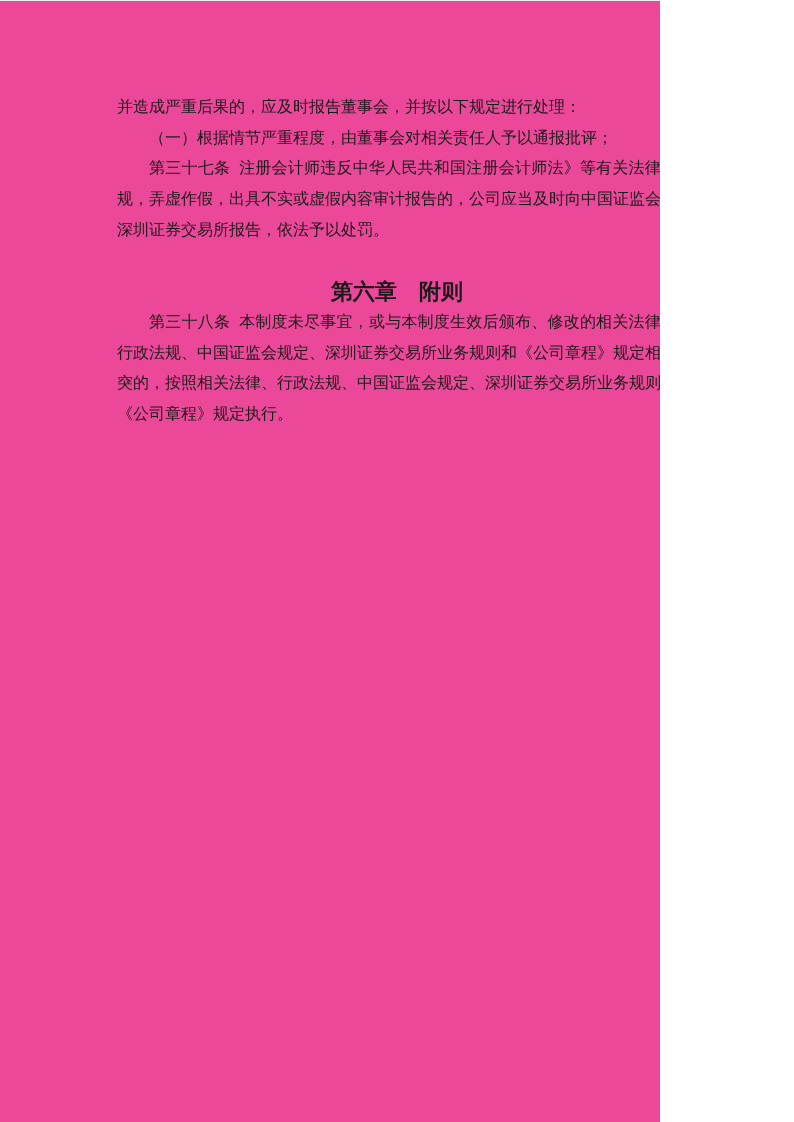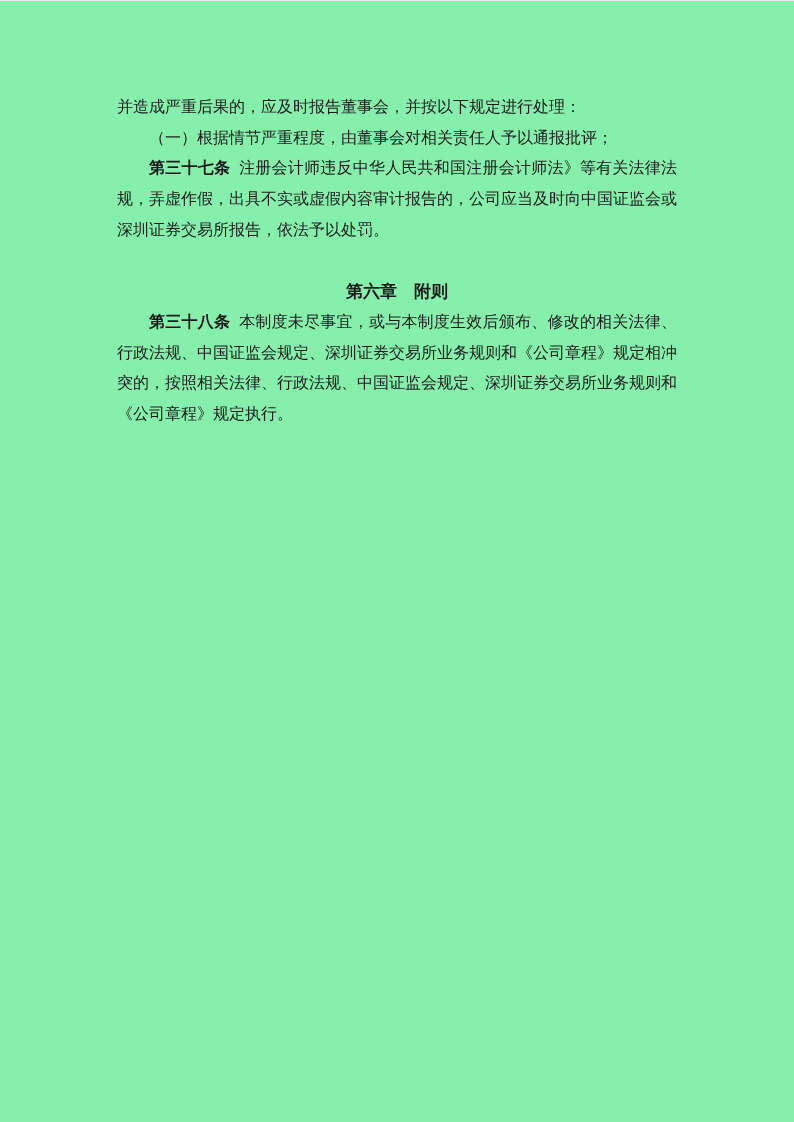--- a/index.html
+++ b/index.html
@@ -2,23 +2,23 @@
 <html><head>
 <meta charset="utf-8">
 <style>
   html, body {
     margin: 0;
     padding: 0;
     background: #ffffff;
   }
   .page {
     position: relative;
-    width: 794px;
+    width: 660px;
     height: 1122px;
-    background: #86efac;
+    background: #ec4899;
     border-top: 1px solid #ececec;
     overflow: hidden;
     font-family: "DejaVu Serif", "Liberation Serif", serif;
   }
   .content {
     position: absolute;
     left: 117px;
     top: 91px;
     width: 560px;
     color: #1a1a1a;
@@ -29,26 +29,26 @@
     line-height: 30.7px;
     text-align: justify;
     text-justify: inter-ideograph;
     letter-spacing: 0;
     word-break: break-all;
   }
   .indent2 {
     text-indent: 32px;
   }
   .article-label {
-    font-weight: bold;
+    font-weight: normal;
     margin-right: 9px;
   }
   .chapter-heading {
     margin: 30.7px 0 0 0;
-    font-size: 17px;
+    font-size: 22px;
     font-weight: bold;
     line-height: 30.7px;
     text-align: center;
     text-indent: 0;
   }
 </style>
 </head>
 <body>
 
 <div class="page">

